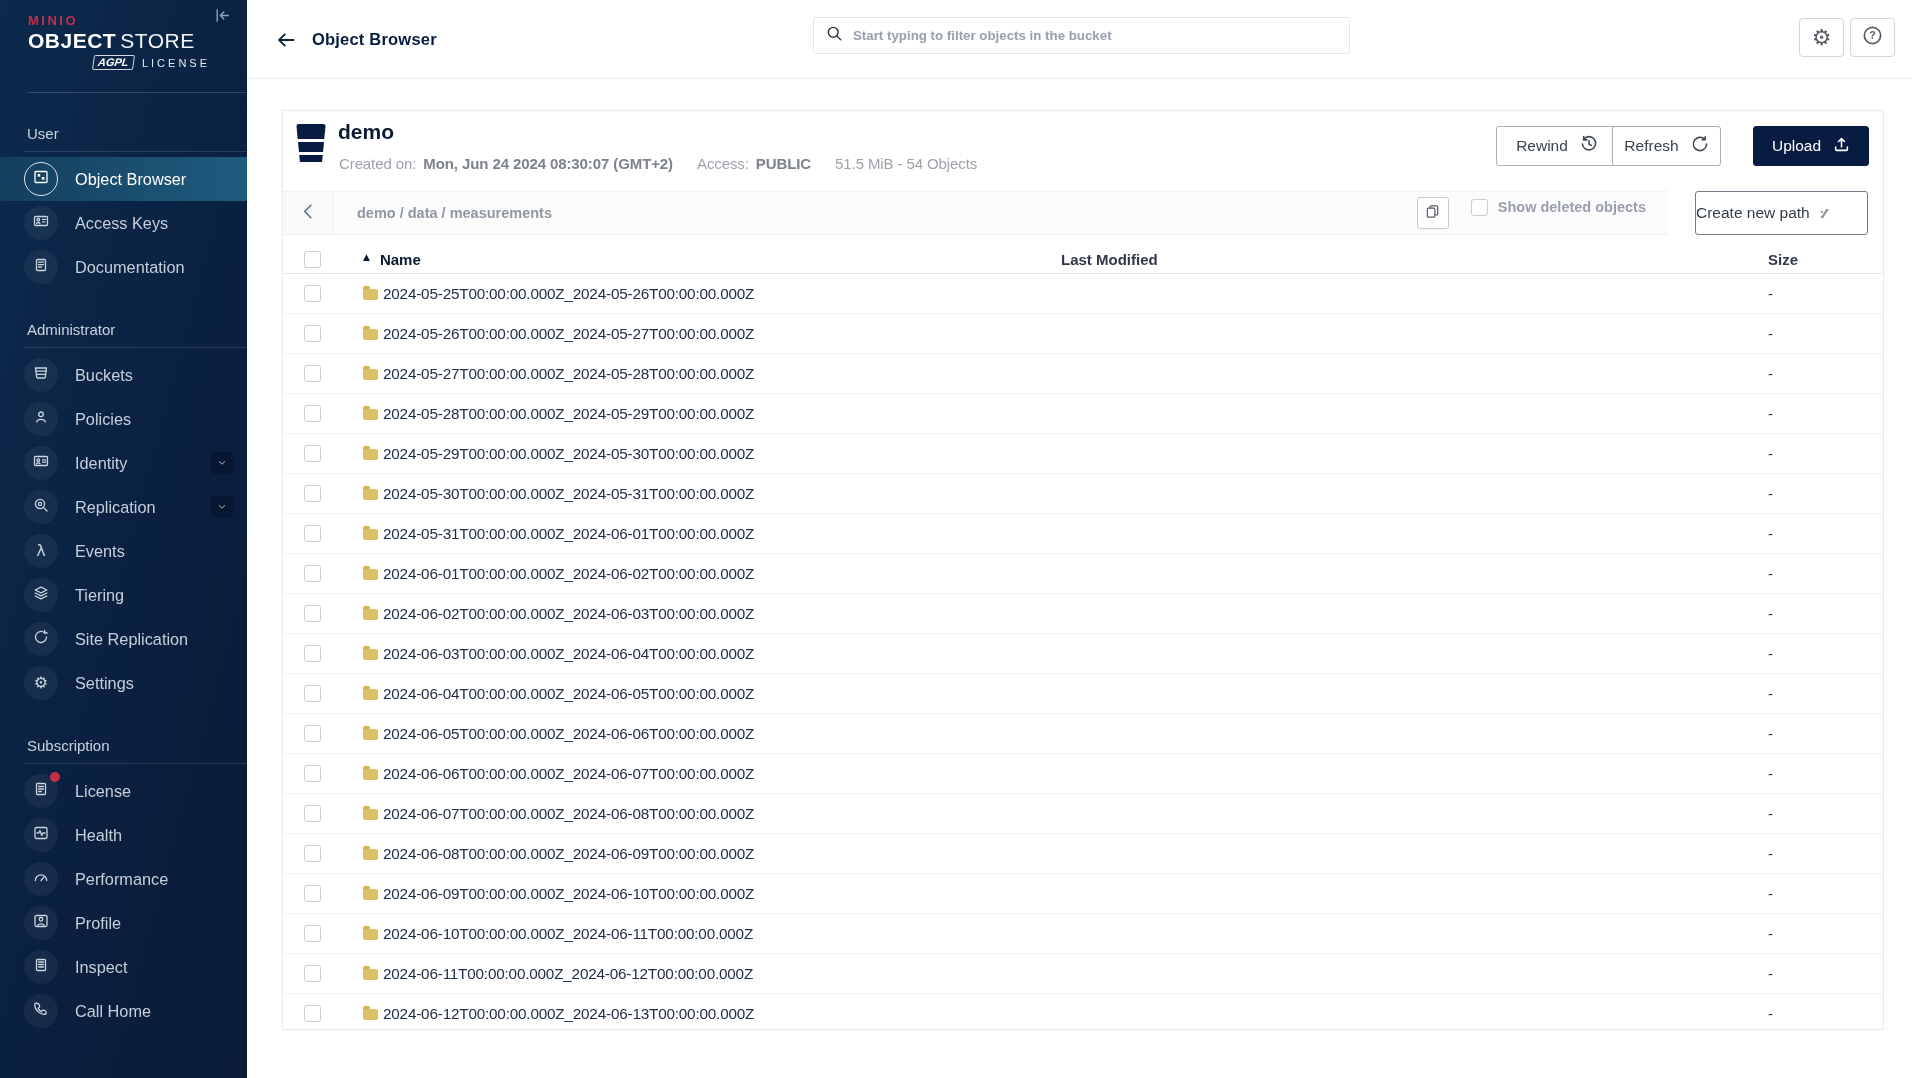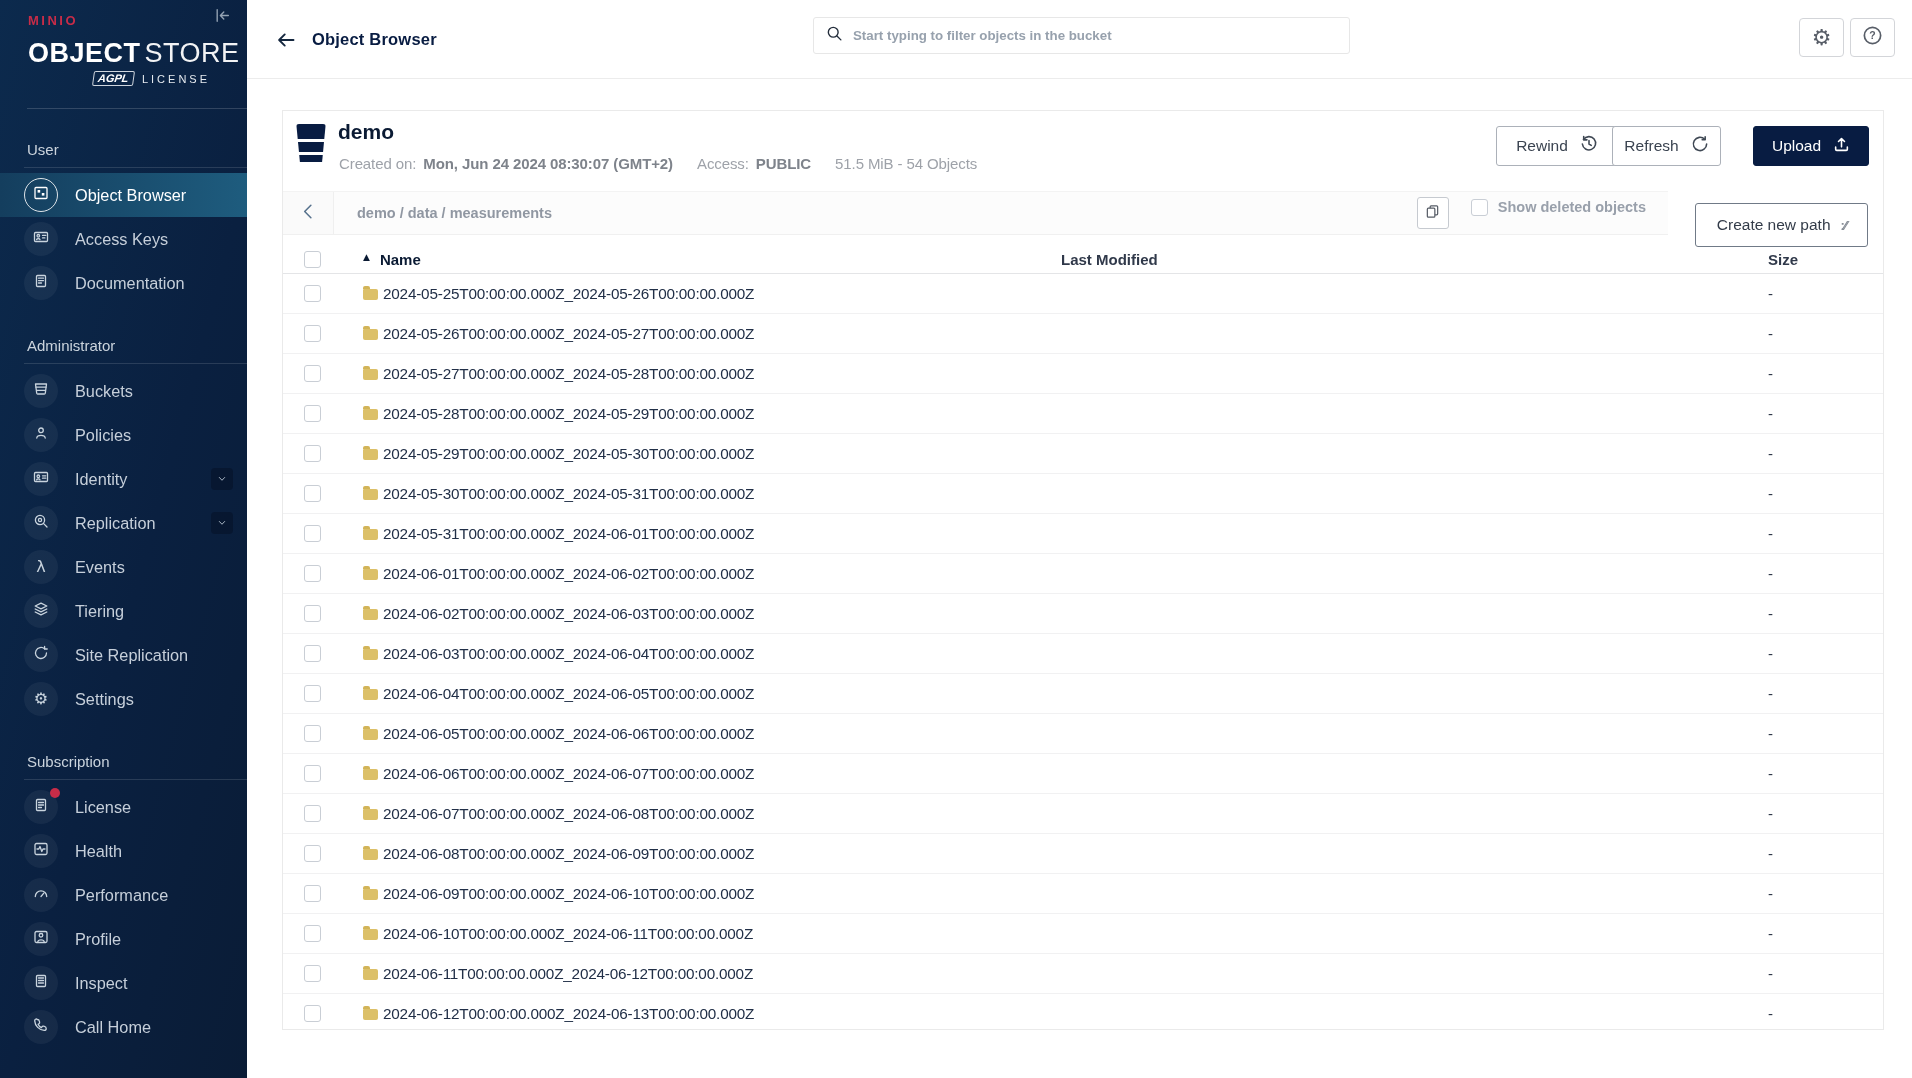--- a/index.html
+++ b/index.html
@@ -7,21 +7,21 @@
     font-family:"Liberation Sans","DejaVu Sans",sans-serif; }
 
   
   .sidebar { position:absolute; left:0; top:0; width:247px; height:1078px;
     background:linear-gradient(105deg,#0C2A4D 0%,#0A2040 55%,#0A1C36 100%);
     color:#C6CFDA; overflow:hidden; }
   .collapse-btn { position:absolute; top:7px; right:13px; width:20px; height:18px;
     color:#93A2B3; cursor:pointer; }
   .logo-block { padding:13px 0 0 28px; }
   .logo-brand { color:#C72C48; font-weight:700; font-size:13px; letter-spacing:2.5px; }
-  .logo-product { color:#fff; font-size:27px; letter-spacing:.5px; margin-top:10px; white-space:nowrap; }
+  .logo-product { color:#fff; font-size:21px; letter-spacing:.5px; margin-top:1px; white-space:nowrap; }
   .logo-product .b { font-weight:700; }
   .logo-product .l { font-weight:400; opacity:.95; margin-left:4px; }
   .logo-license { display:flex; align-items:center; justify-content:flex-end; gap:8px;
     width:182px; margin-top:2px; }
   .agpl-badge { font-style:italic; font-weight:700; font-size:11px; color:#fff;
     border:1px solid #cfd6de; padding:0 4px 1px 4px; transform:skewX(-8deg); border-radius:2px; }
   .license-text { font-size:11px; letter-spacing:3px; color:#E6EBF0; }
   .logo-divider { border:none; border-top:1px solid rgba(255,255,255,.16); margin:22px 0 0 27px; }
 
   .section-label { margin:32px 0 0 27px; font-size:15px; color:#CBD4DD; }
@@ -93,21 +93,21 @@
     display:flex; align-items:center; justify-content:center; color:#56718C; cursor:pointer; flex:0 0 auto; }
   .breadcrumb { flex:1; padding-left:23px; font-size:14.5px; font-weight:700; color:#9097A2; }
   .copy-btn { width:32px; height:32px; border:1px solid #C6CAD0; border-radius:3px; background:#fff;
     display:flex; align-items:center; justify-content:center; color:#565C66; cursor:pointer; flex:0 0 auto; }
   .cb { display:inline-block; width:17px; height:17px; border:1.5px solid #C9CED5; border-radius:3px;
     background:#fff; cursor:pointer; flex:0 0 auto; }
   .show-deleted { display:flex; align-items:center; gap:10px; margin:0 22px 12px 22px; }
   .show-deleted-label { font-size:14.5px; font-weight:700; color:#99A0AB; white-space:nowrap; }
   .create-path-btn { position:absolute; left:1412px; top:80px; width:173px; height:44px;
     border:1px solid #707A87; border-radius:3px; background:#fff; display:flex; align-items:center;
-    justify-content:center; gap:10px; font-size:15.5px; color:#333C49; cursor:pointer;margin-top:12px; }
+    justify-content:flex-start; gap:10px; font-size:15.5px; color:#333C49; cursor:pointer; }
   .path-ic { font-size:13px; color:#878D96; font-weight:700; letter-spacing:-1px; }
 
   
   .obj-table { position:absolute; left:0; top:134px; width:1602px; }
   .trow { display:grid; grid-template-columns:80px 698px 702px 122px; align-items:center; }
   .thead { height:29px; border-bottom:1px solid #E4E5E7; font-weight:700; font-size:15px; color:#0A1A33; }
   .tbody-row { height:40px; border-bottom:1px solid #F1F1F2; }
   .cell-cb { padding-left:21px; display:flex; align-items:center; }
   .cell-name { display:flex; align-items:center; gap:5px; overflow:hidden; }
   .sort-arrow { font-size:9px; color:#0A1A33; margin-right:5px; position:relative; top:-2px;

